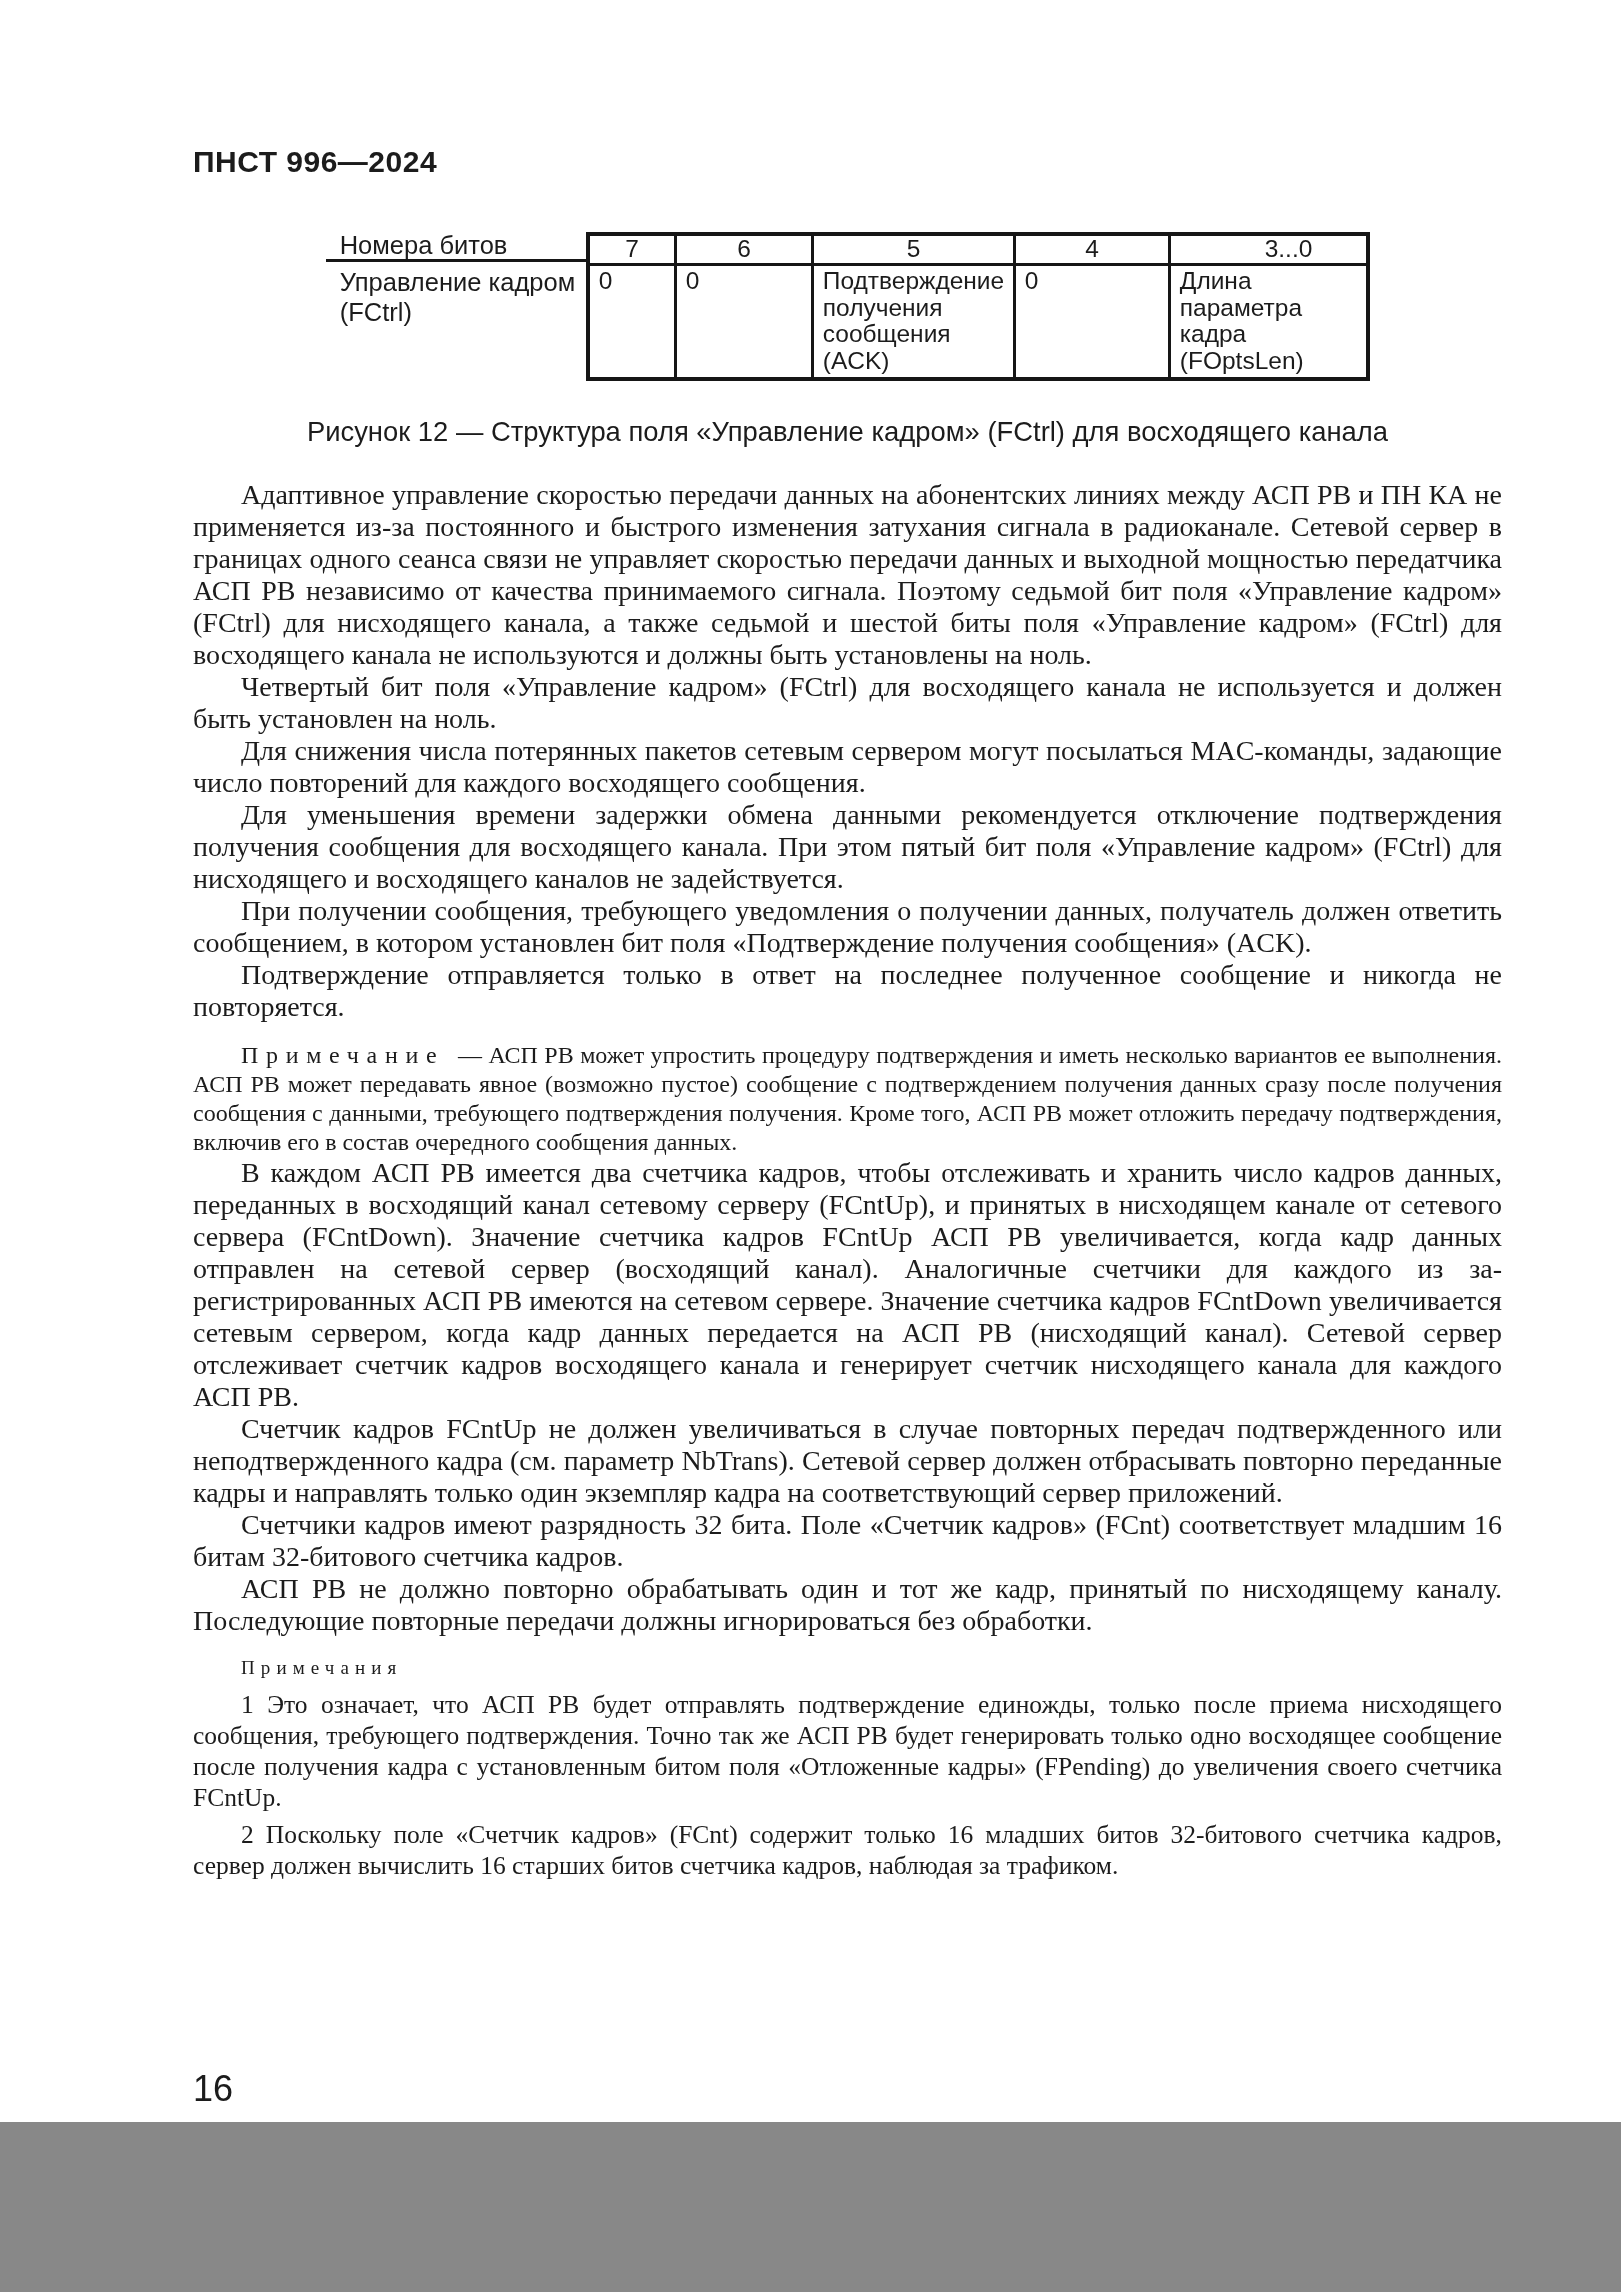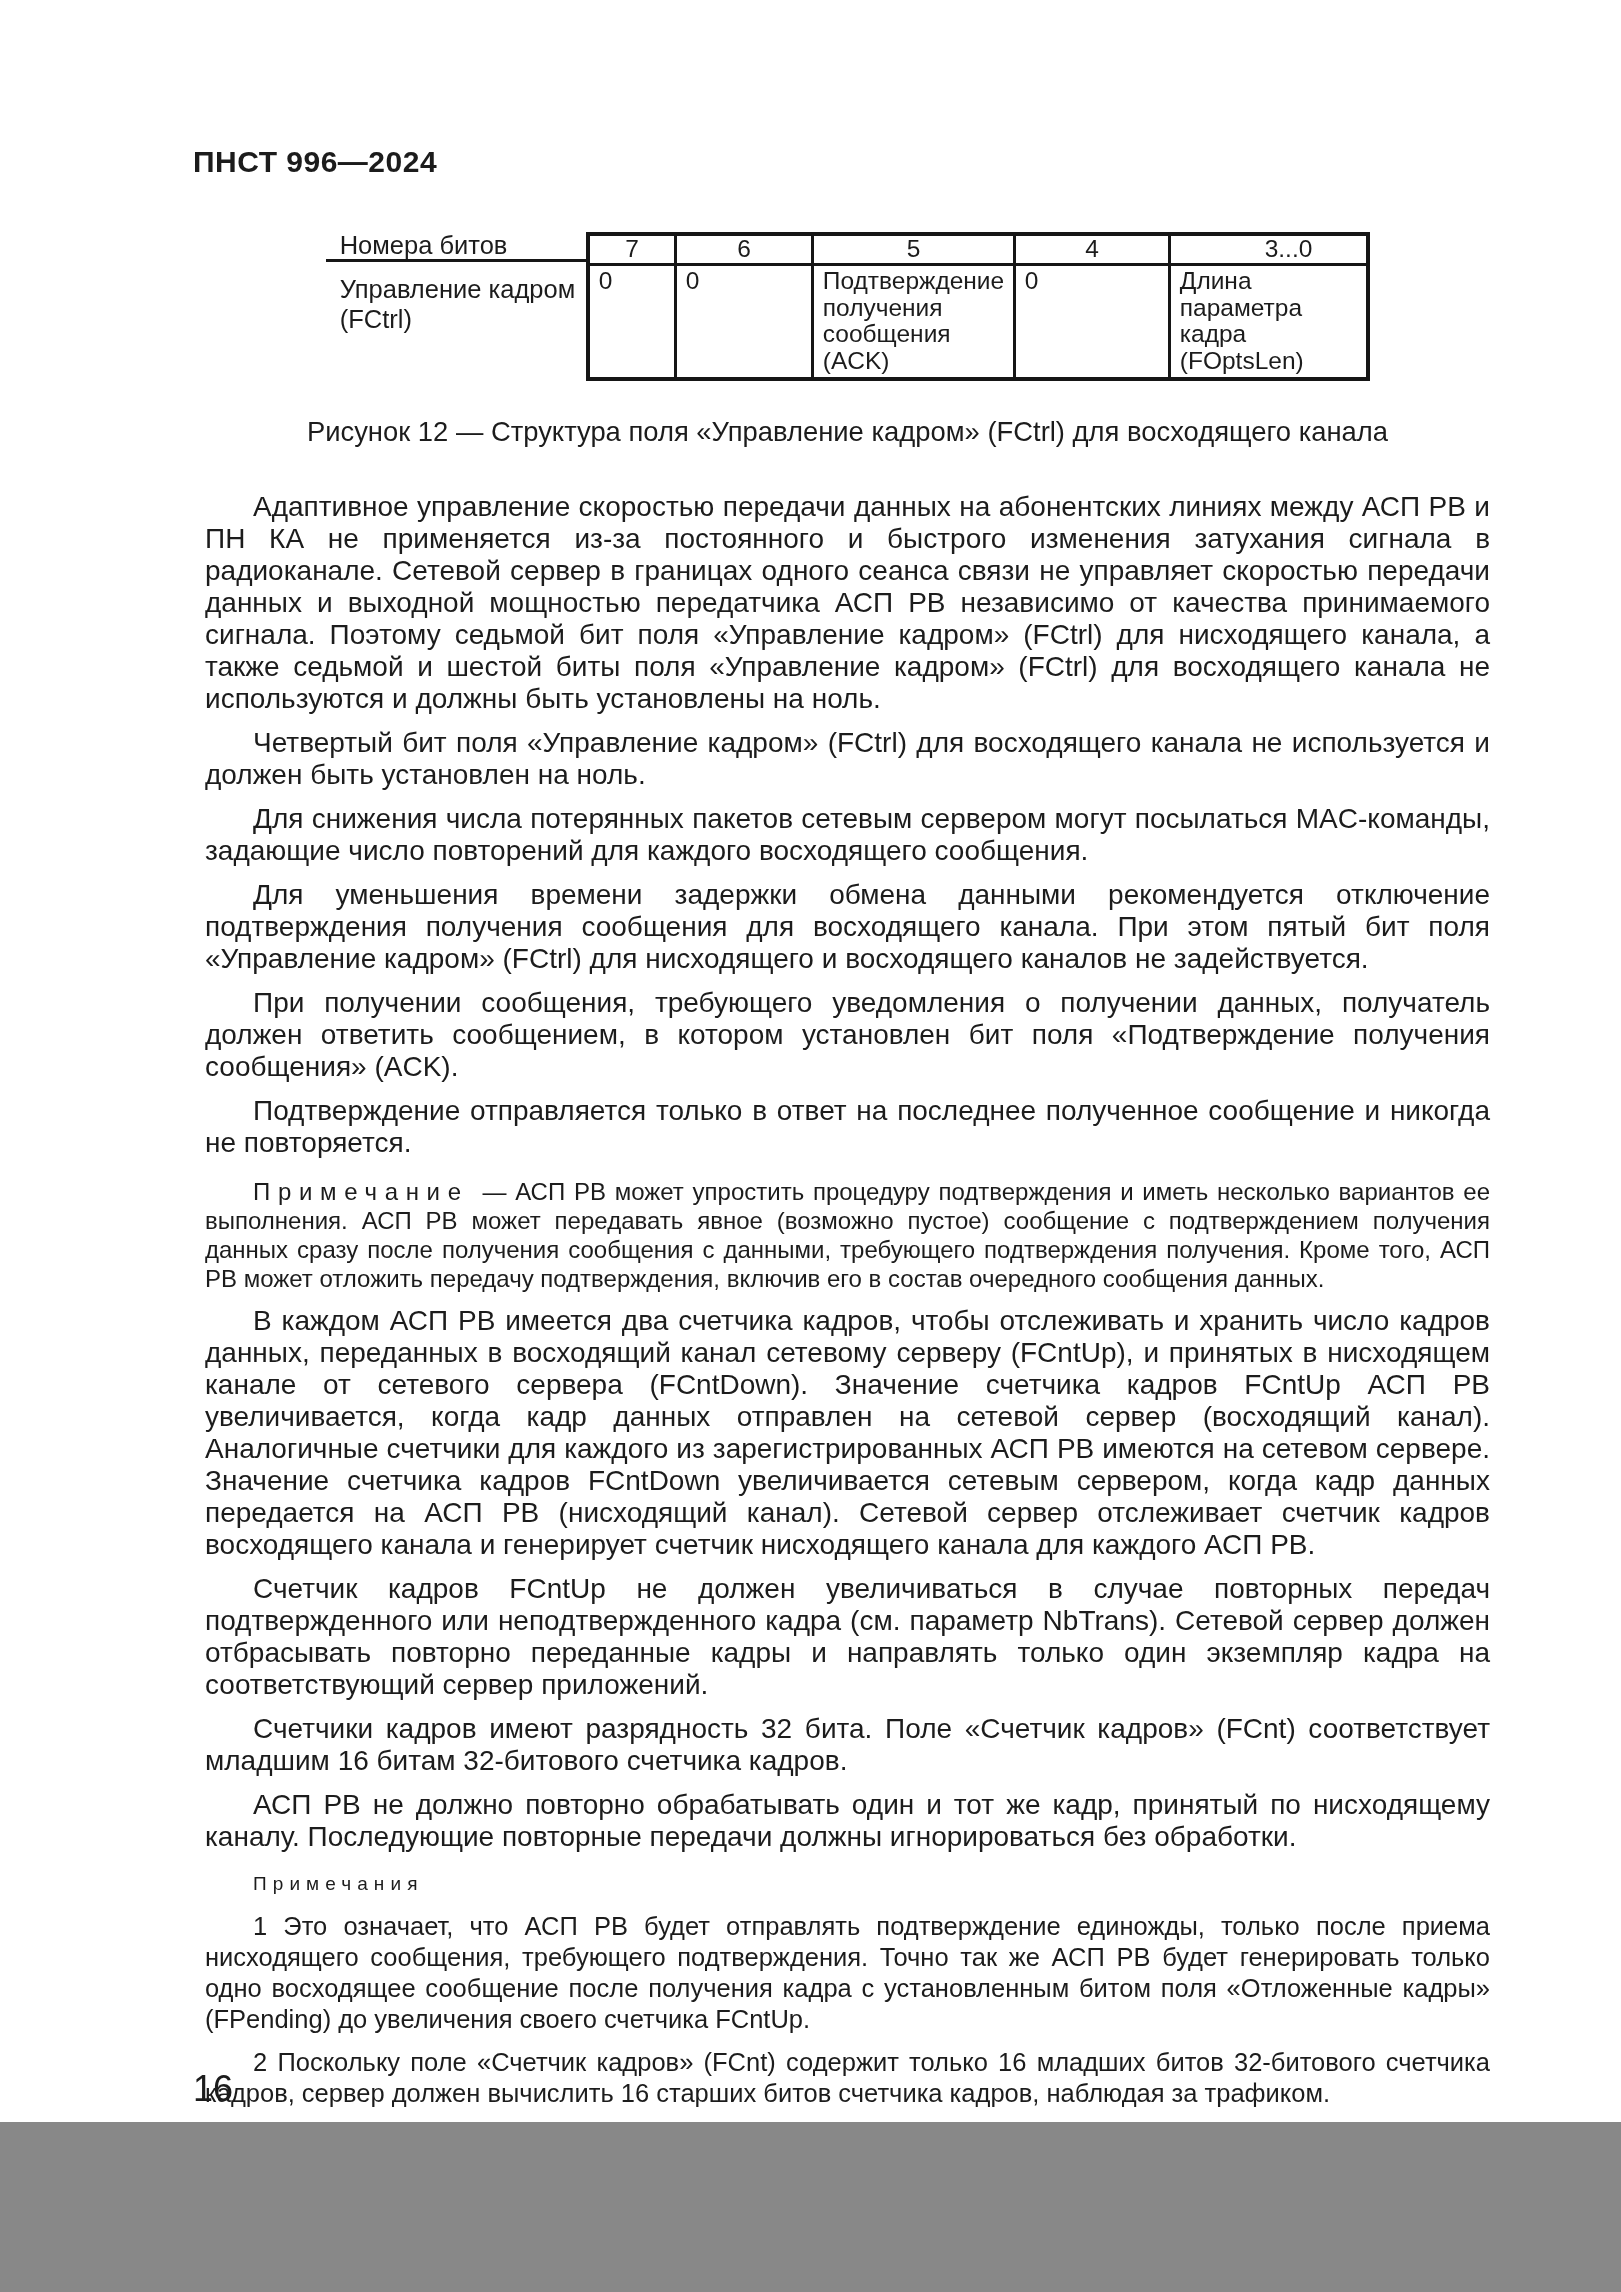--- a/index.html
+++ b/index.html
@@ -11,21 +11,21 @@
     position:absolute; left:193px; top:145px;
     font-size:30px; font-weight:bold; letter-spacing:0.5px;
   }
   
   .fig-table { position:absolute; left:326px; top:232px; display:flex; }
   .label-col { width:260px; box-sizing:border-box; }
   .label-top {
     height:30px; box-sizing:border-box; border-bottom:3.9px solid #161616;
     font-size:25.5px; line-height:26.5px; padding-left:13.7px; white-space:nowrap;
   }
-  .label-bottom { font-size:25.5px; line-height:30px; padding:4.9px 9.8px 0 13.7px;margin-top:7px; }
+  .label-bottom { font-size:25.5px; line-height:30px; padding:4.9px 9.8px 0 13.7px; }
   .grid {
     width:784px; height:149px; box-sizing:border-box;
     border:4.9px solid #161616; display:flex; flex-direction:column; background:#fff;
   }
   .grid-row { display:flex; }
   .grid-row.head { height:26.5px; border-bottom:3.9px solid #161616; }
   .cell {
     box-sizing:border-box; flex:0 0 auto; overflow:hidden;
     font-size:24.5px; line-height:25.5px;
   }
@@ -38,21 +38,21 @@
   
   .caption {
     position:absolute; left:193px; top:416px; width:1309px;
     text-align:center; font-size:27.4px; line-height:31px;
   }
   
   .body-text {
     position:absolute; left:193px; top:479px; width:1309px;
     font-size:28px; line-height:32px; text-align:justify;
   }
-  .body-text p { margin:12px; text-indent:48px; hyphens:manual; }
+  .body-text p { margin:0; text-indent:48px; hyphens:manual;font-family:Liberation Serif, serif; }
   .heading { font-weight:bold; }
   .h718 { margin-top:21.6px !important; }
   .note  { font-size:24px; line-height:29px; margin-top:17.6px !important; }
   .notes-title { font-size:19px; line-height:31px; margin-top:15.7px !important; }
   .note-item { font-size:25.5px; line-height:31px; margin-top:5.9px !important; }
   .ls { letter-spacing:0.32em; margin-right:13.7px; }
   .page-number { position:absolute; left:193px; top:2068px; font-size:36px; }
 </style>
 </head>
 <body>

